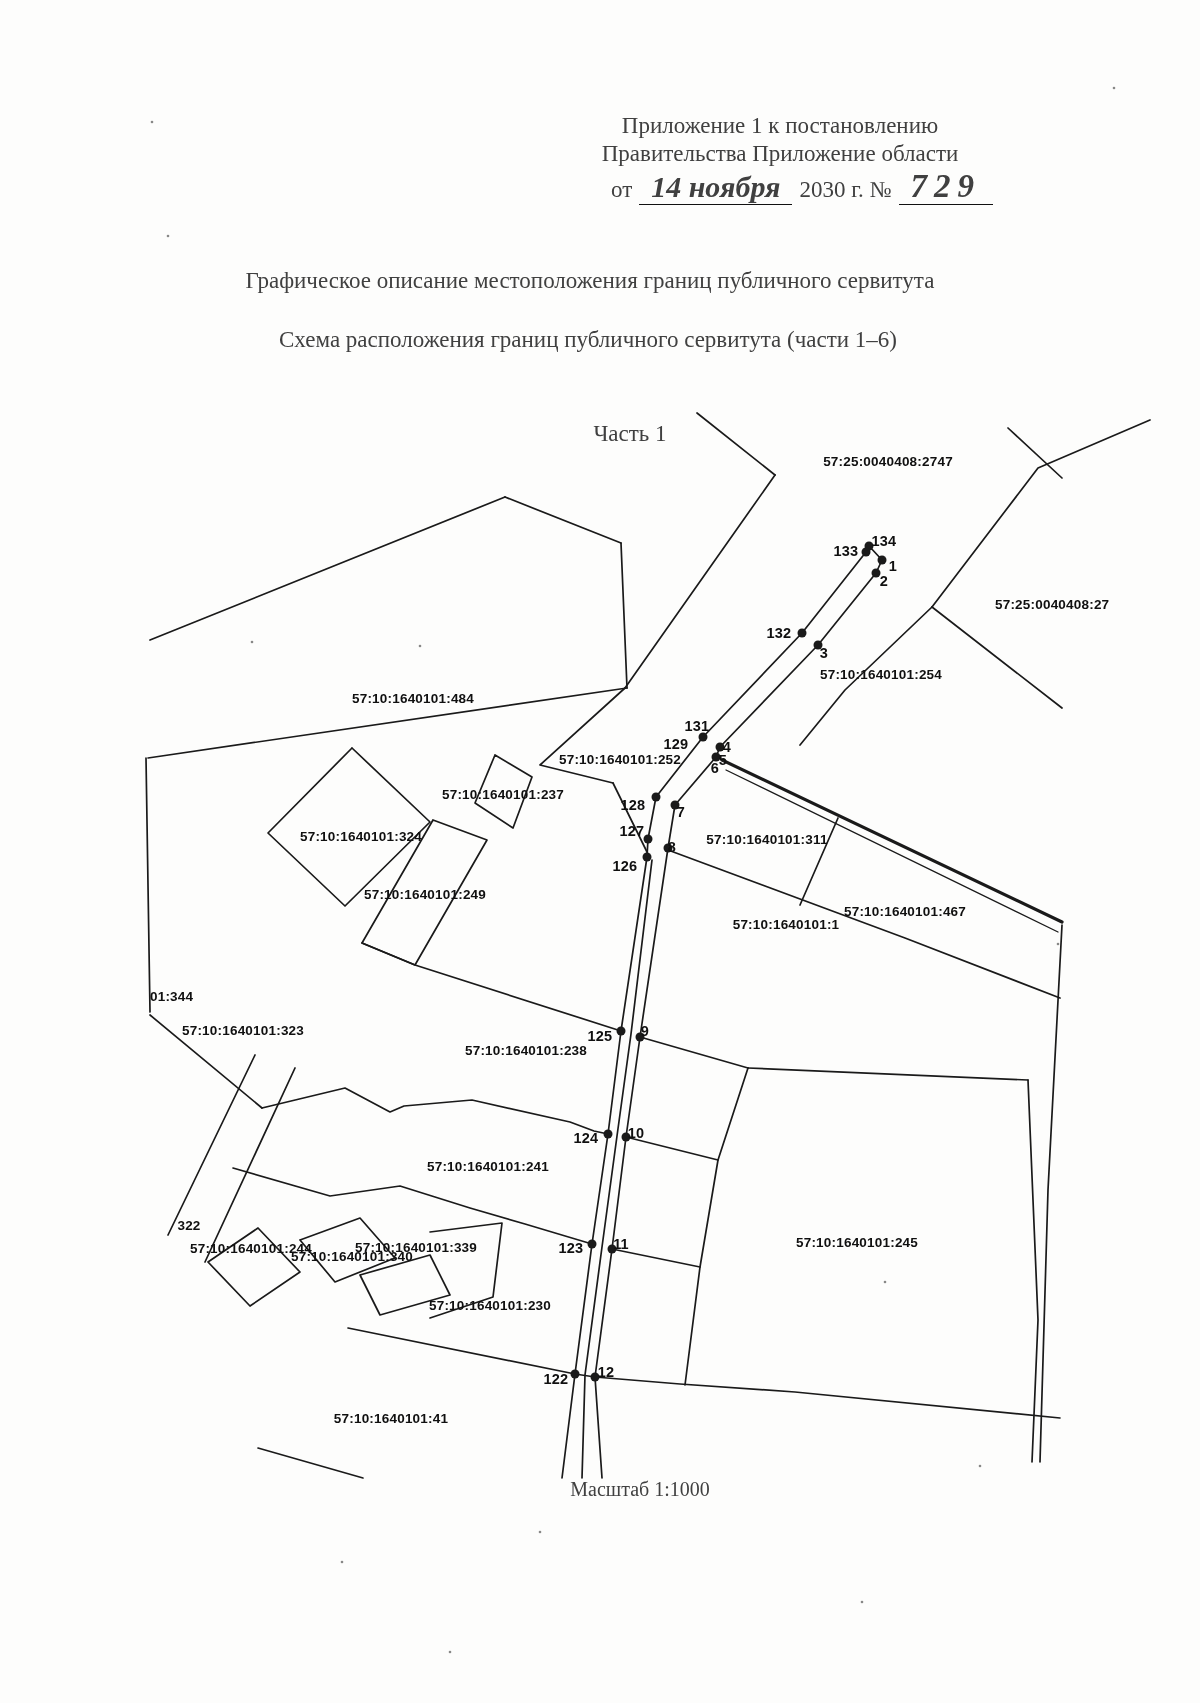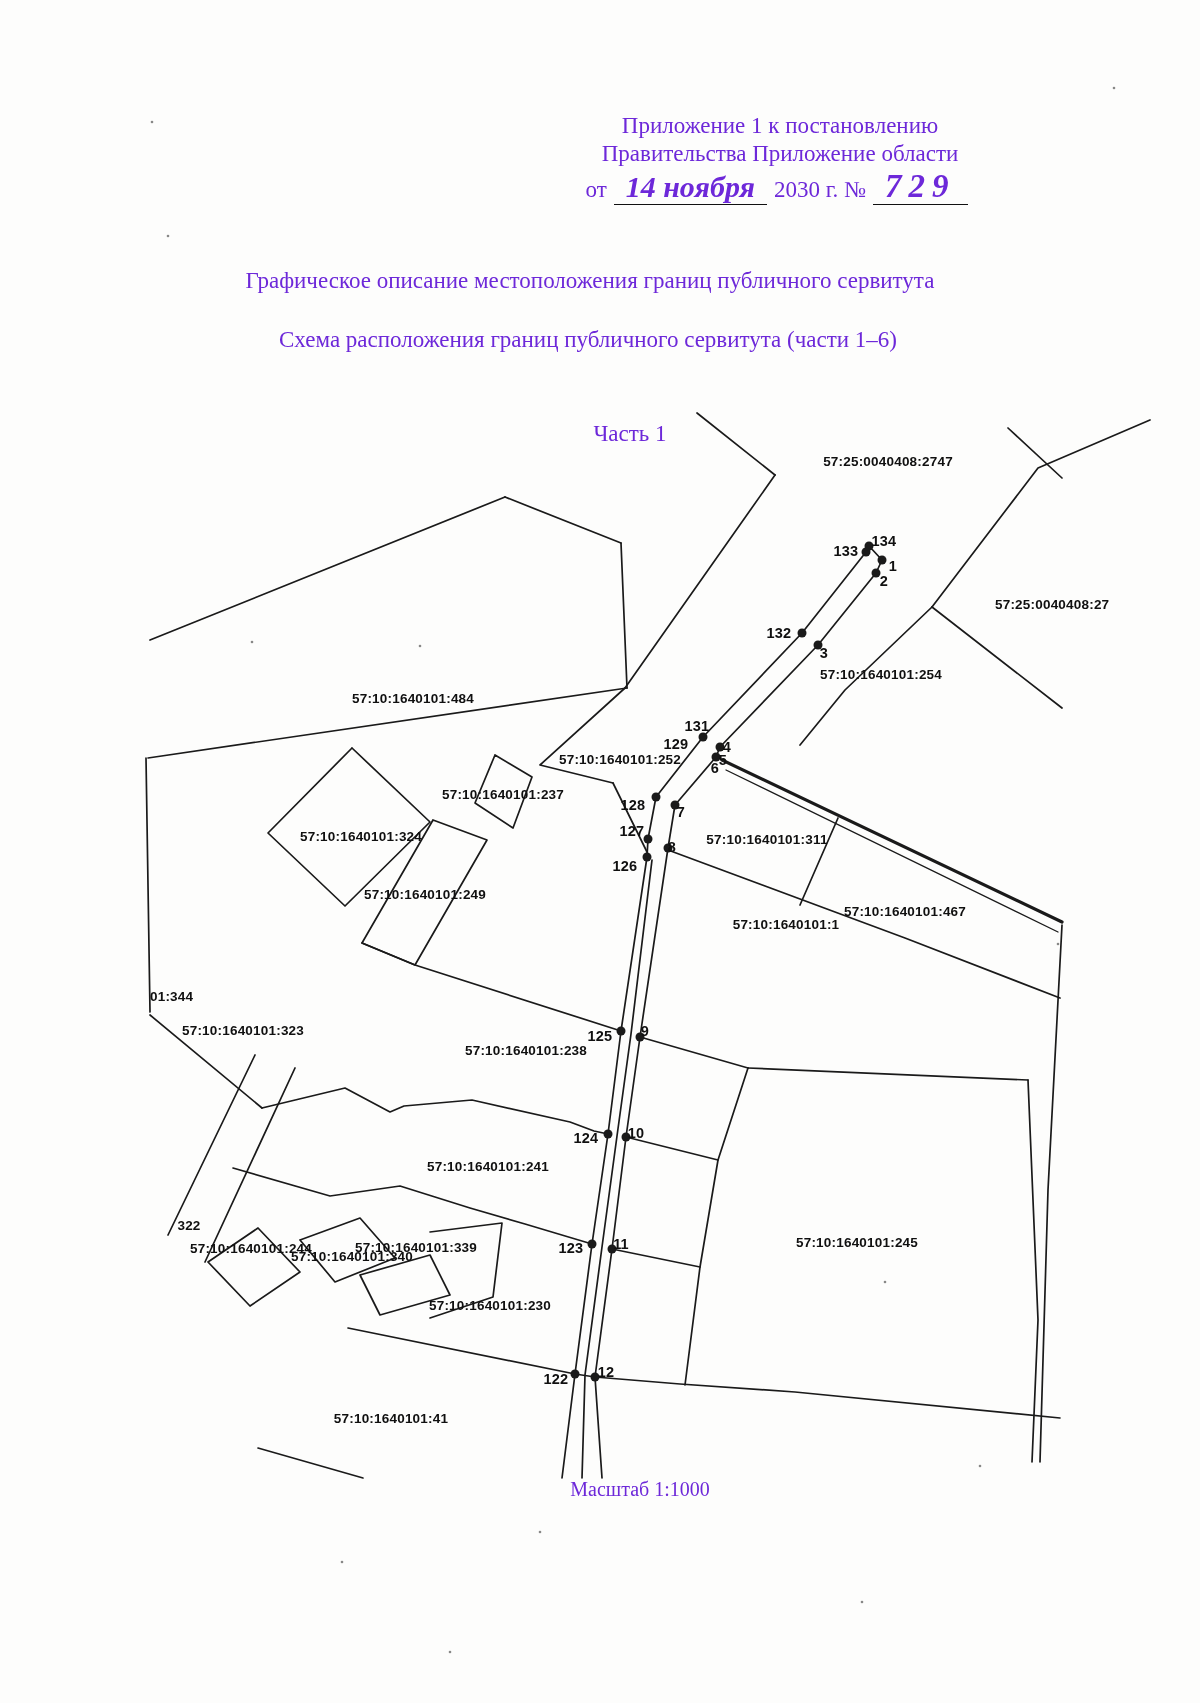--- a/index.html
+++ b/index.html
@@ -1,20 +1,20 @@
 <!DOCTYPE html>
 <html><head>
 <meta charset="utf-8">
 <style>
   html,body{margin:0;padding:0;background:#e9e9e7;}
   .page{position:relative;width:1200px;height:1703px;margin:0 auto;background:#fdfdfc;
-        font-family:"Liberation Serif",serif;color:#6d28d9;overflow:hidden;}
+        font-family:"Liberation Serif",serif;color:#404040;overflow:hidden;}
   .hdr{position:absolute;top:112px;left:560px;width:440px;text-align:center;
        font-size:23px;line-height:1.22;}
-  .dateline{margin-top:5px;white-space:nowrap;display:flex;align-items:baseline;justify-content:center;}
+  .dateline{margin-top:5px;white-space:nowrap;display:flex;align-items:baseline;justify-content:flex-end;}
   .u{display:inline-block;border-bottom:1.7px solid #111;margin:0 7px;padding:0 12px;}
   .hand{font-style:italic;font-weight:700;font-size:30px;line-height:.8;transform:rotate(-2deg);
         font-family:"Liberation Serif",serif;}
   .hand.num{font-size:33px;letter-spacing:7px;}
   .title{position:absolute;top:268px;left:0;width:100%;text-align:center;font-size:23px;
          transform:translateX(-10px);}
   .subtitle{position:absolute;top:327px;left:0;width:100%;text-align:center;font-size:23px;
          transform:translateX(-12px);}
   .part{position:absolute;top:421px;left:0;width:100%;text-align:center;font-size:23px;
          transform:translateX(30px);}

